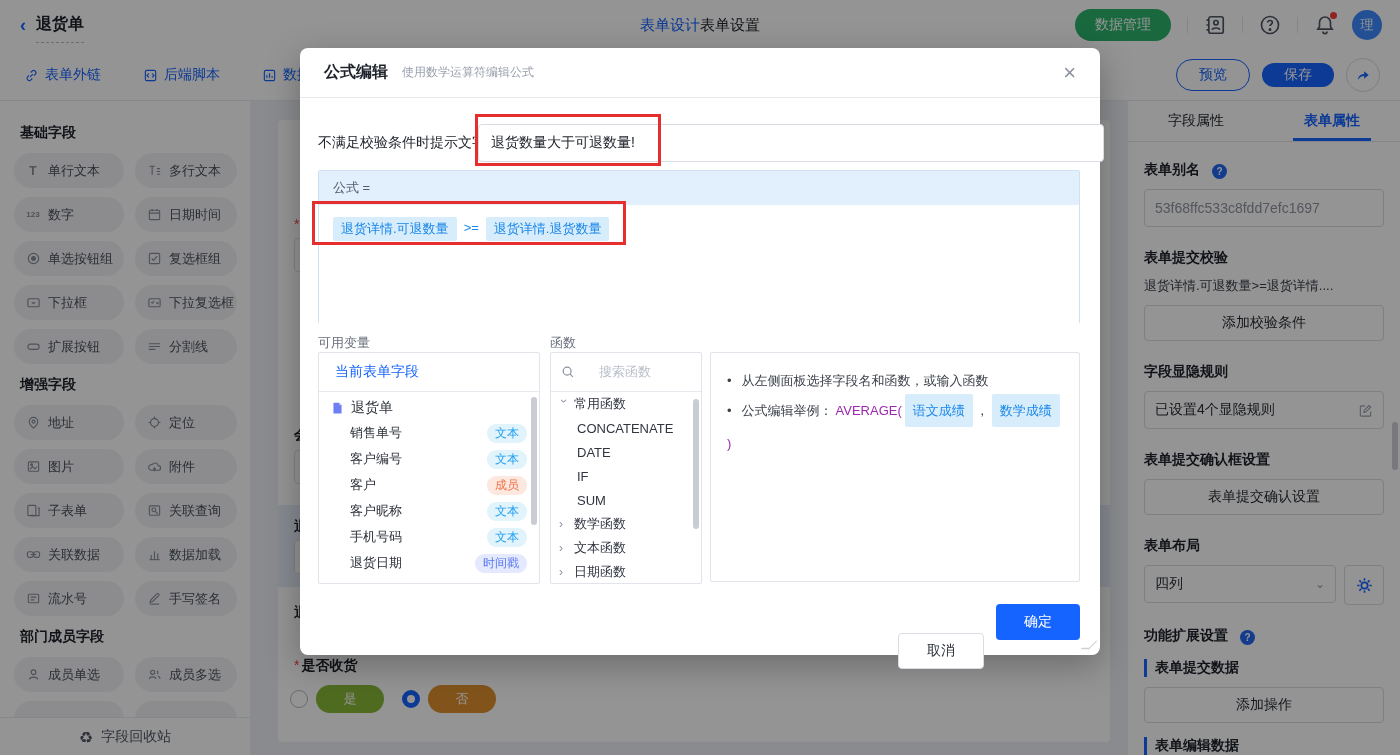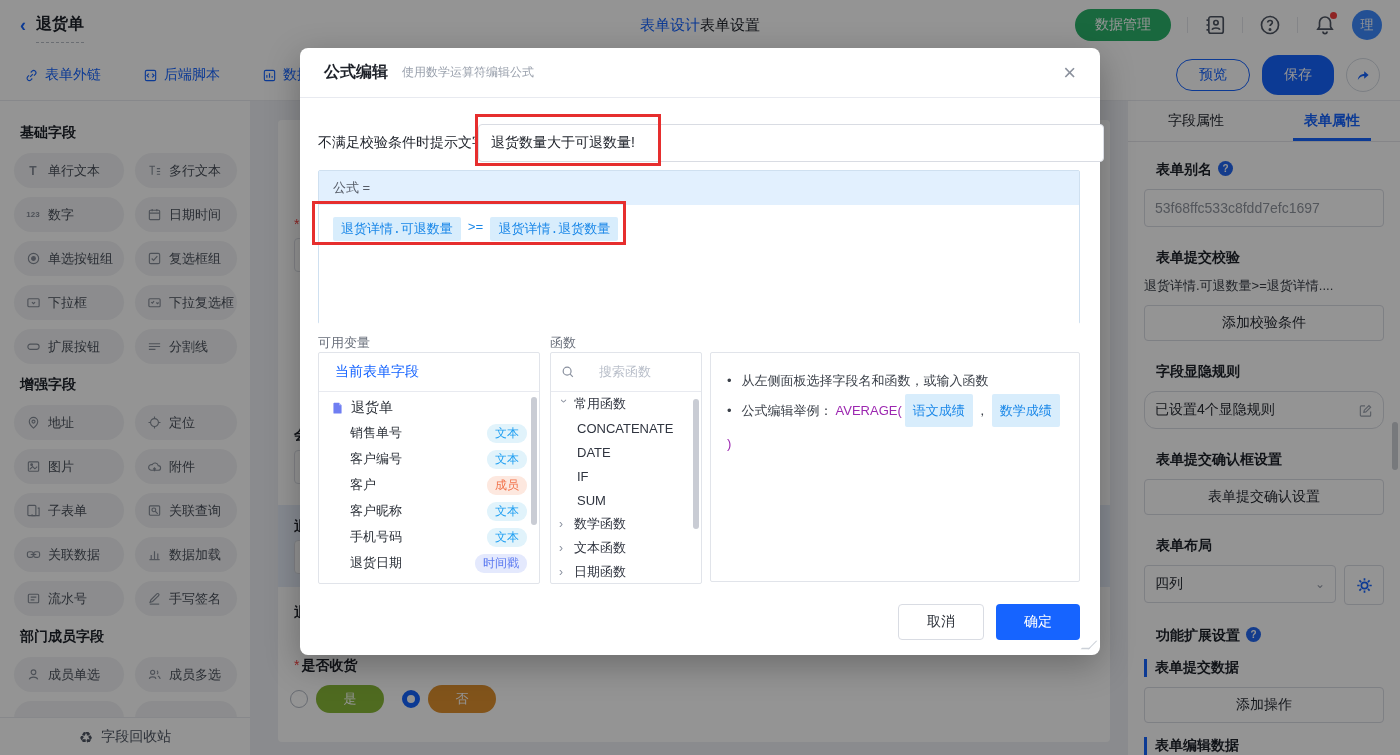--- a/index.html
+++ b/index.html
@@ -21,21 +21,21 @@
   .vsep{width:1px;height:16px;background:#e3e5ea;}
   .nav-ic{width:22px;height:22px;color:#4e5562;position:relative;cursor:pointer;}
   .dot{position:absolute;right:-1px;top:-2px;width:7px;height:7px;border-radius:50%;background:#f53f3f;}
   .avatar{width:30px;height:30px;border-radius:50%;background:#3d8bff;color:#fff;display:flex;align-items:center;justify-content:center;font-size:13px;cursor:pointer;}
   
   .toolbar{left:0;top:50px;width:1400px;height:50px;background:#fff;border-bottom:1px solid #e8eaef;z-index:10;}
   .tb-links{left:24px;top:0;height:50px;display:flex;align-items:center;gap:42px;}
   .tb-link{display:flex;align-items:center;gap:6px;color:#1664ff;font-size:14px;cursor:pointer;white-space:nowrap;}
   .tb-right{right:20px;top:0;height:50px;display:flex;align-items:center;gap:12px;}
   .btn-outline{height:32px;padding:0 22px;border-radius:16px;border:1px solid #1664ff;background:#fff;color:#1664ff;font-size:14px;cursor:pointer;}
-  .btn-primary{height:40px;padding:0 22px;border-radius:16px;border:none;background:#1664ff;color:#fff;font-size:14px;cursor:pointer;}
+  .btn-primary{height:24px;padding:0 22px;border-radius:16px;border:none;background:#1664ff;color:#fff;font-size:14px;cursor:pointer;}
   .share-btn{width:32px;height:32px;border-radius:50%;border:1px solid #d6dbe3;background:#fff;display:flex;align-items:center;justify-content:center;cursor:pointer;}
   
   .sidebar{left:0;top:100px;width:250px;height:655px;background:#fff;overflow:hidden;z-index:5;}
   .sb-inner{padding:12px 12px 0 14px;}
   .sb-title{font-size:14px;font-weight:bold;color:#1d2129;margin:12px 0 11px 6px;}
   .sb-grid{display:grid;grid-template-columns:110px 102px;column-gap:11px;row-gap:9px;}
   .pal{height:35px;border-radius:18px;background:#f1f2f4;display:flex;align-items:center;padding:0 0 0 11px;gap:7px;
        font-size:13px;color:#494f5a;cursor:pointer;white-space:nowrap;}
   .pal .ic{width:16px;height:16px;color:#868c98;flex:none;display:flex;align-items:center;justify-content:center;font-size:11px;}
   .recycle-bar{left:0;top:717px;width:250px;height:38px;background:#fff;border-top:1px solid #e8eaef;
@@ -51,46 +51,46 @@
   .radio.on{border:5px solid #1664ff;width:8px;height:8px;}
   .opt{display:flex;align-items:center;gap:8px;}
   .opt-pill{height:28px;min-width:44px;padding:0 12px;border-radius:14px;color:#fff;font-size:13px;display:flex;align-items:center;justify-content:center;}
   
   .rightbar{left:1128px;top:100px;width:272px;height:655px;background:#fff;overflow:hidden;z-index:5;}
   .rb-tabs{display:flex;height:41px;border-bottom:1px solid #e5e6eb;}
   .rb-tab{flex:1;display:flex;align-items:center;justify-content:center;font-size:14px;color:#1d2129;cursor:pointer;position:relative;}
   .rb-tab.active{color:#1664ff;font-weight:bold;}
   .rb-tab.active::after{content:"";position:absolute;bottom:0;left:50%;transform:translateX(-50%);width:78px;height:3px;background:#1664ff;}
   .rb-body{padding:6px 16px 0 16px;}
-  .rb-h{font-size:14px;font-weight:bold;margin:15px 0 10px 12px;display:flex;align-items:flex-start;gap:6px;}
+  .rb-h{font-size:14px;font-weight:bold;margin:15px 0 10px 0;display:flex;align-items:flex-end;gap:12px;}
   .qmark{width:15px;height:15px;border-radius:50%;background:#2468f2;color:#fff;font-size:10px;display:flex;align-items:center;justify-content:center;font-weight:bold;}
   .rb-input{height:36px;border:1px solid #d9dce3;border-radius:4px;display:flex;align-items:center;padding:0 10px;font-size:14px;color:#8f949e;background:#fff;}
   .rb-val{font-size:13px;color:#3a3f48;margin:4px 0 10px 0;}
   .rb-btn{height:36px;border:1px solid #d9dce3;border-radius:4px;background:#fff;width:100%;font-size:14px;color:#272b33;cursor:pointer;}
-  .rb-box{height:36px;border:1px solid #d9dce3;border-radius:12px;display:flex;align-items:center;justify-content:space-between;padding:0 10px;font-size:14px;color:#272b33;cursor:pointer;background:#fff;}
+  .rb-box{height:36px;border:1px solid #d9dce3;border-radius:4px;display:flex;align-items:center;justify-content:space-between;padding:0 10px;font-size:14px;color:#272b33;cursor:pointer;background:#fff;}
   .rb-row{display:flex;gap:8px;}
   .rb-select{flex:1;height:36px;border:1px solid #d9dce3;border-radius:4px;display:flex;align-items:center;justify-content:space-between;padding:0 10px;font-size:14px;color:#272b33;cursor:pointer;background:#fff;}
   .gear-btn{width:38px;height:38px;border:1px solid #d9dce3;border-radius:4px;background:#fff;display:flex;align-items:center;justify-content:center;cursor:pointer;}
   .sub-h{font-size:14px;font-weight:bold;border-left:3px solid #1664ff;padding-left:8px;margin:14px 0 10px 0;}
   .rb-scroll{position:absolute;right:2px;top:322px;width:6px;height:48px;border-radius:3px;background:#cdd0d6;}
   .chev{color:#9aa1ad;font-size:12px;}
   
   .overlay{left:0;top:0;width:1400px;height:755px;background:rgba(0,0,0,0.42);z-index:40;}
   .modal{left:300px;top:48px;width:800px;height:607px;background:#fff;border-radius:8px;z-index:60;
          box-shadow:0 10px 34px rgba(0,0,0,.28);}
   .m-head{height:49px;border-bottom:1px solid #e8eaf0;display:flex;align-items:center;padding:0 24px;}
   .m-title{font-size:16px;font-weight:bold;}
   .m-sub{font-size:12px;color:#9aa1ad;margin-left:14px;}
   .m-close{margin-left:auto;font-size:22px;color:#8b919d;cursor:pointer;line-height:1;}
   .m-label{left:18px;top:86px;font-size:14px;color:#20242c;}
   .m-input{left:178px;top:76px;width:600px;height:36px;border:1px solid #d9dce3;border-radius:4px;
            display:flex;align-items:center;padding:0 12px;font-size:14px;color:#20242c;background:#fff;}
   .formula{left:18px;top:122px;width:760px;height:152px;border:1px solid #cfe0f0;border-radius:2px;}
   .f-head{height:34px;background:#e2f0fe;display:flex;align-items:center;padding:0 14px;font-size:13px;color:#555b66;}
-  .f-body{height:113px;background:#fff;padding:12px 14px;display:flex;align-items:flex-start;gap:7px;flex-wrap:wrap;font-family:Liberation Mono, monospace;}
+  .f-body{height:113px;background:#fff;padding:12px 14px;display:flex;align-items:flex-start;gap:7px;flex-wrap:wrap;}
   .chip{background:#d8edfc;color:#1987e8;font-size:13px;padding:3px 8px;border-radius:2px;cursor:pointer;white-space:nowrap;}
   .op{color:#1987e8;font-size:13px;padding-top:3px;}
   .p-label{top:286px;font-size:13px;color:#696f7b;}
   .panel{border:1px solid #e1e4ea;border-radius:2px;background:#fff;top:304px;height:230px;overflow:hidden;}
   .vp{left:18px;width:220px;}
   .vp-head{height:38px;border-bottom:1px solid #e8eaf0;display:flex;align-items:center;padding:0 16px;color:#1664ff;font-size:14px;cursor:pointer;}
   .tree-root{display:flex;align-items:center;gap:7px;padding:7px 0 3px 12px;font-size:14px;color:#2b3038;}
   .var-row{display:flex;align-items:center;height:26px;padding:0 12px 0 31px;cursor:pointer;}
   .var-name{font-size:13px;color:#2b3038;flex:1;}
   .tag{font-size:12px;padding:1px 8px;border-radius:9px;}
@@ -100,21 +100,21 @@
   .fn-row{height:24px;display:flex;align-items:center;gap:5px;padding-left:8px;font-size:13px;color:#303540;cursor:pointer;}
   .fn-item{padding-left:26px;}
   .caret{color:#8a919f;font-size:12px;display:inline-block;width:10px;}
   .caret.open{transform:rotate(90deg);}
   .hp{left:410px;width:370px;padding:14px 16px;box-sizing:border-box;}
   .hp-line{font-size:13px;color:#3b4049;line-height:27px;display:flex;align-items:center;flex-wrap:wrap;gap:3px;}
   .bullet{margin-right:7px;color:#3b4049;}
   .fn-purple{color:#9c27b0;}
   .scroll-thumb{position:absolute;right:2px;width:6px;border-radius:3px;background:#c9ccd4;}
   .m-footer{position:absolute;right:20px;top:556px;display:flex;gap:12px;}
-  .btn-cancel{width:86px;height:36px;border:1px solid #d9dce3;border-radius:4px;background:#fff;font-size:14px;color:#2b3038;cursor:pointer;}
+  .btn-cancel{width:86px;height:36px;border:1px solid #d9dce3;border-radius:4px;background:#fff;font-size:14px;color:#2b3038;cursor:pointer;margin-top:29px;}
   .btn-ok{width:84px;height:36px;border:none;border-radius:4px;background:#1664ff;font-size:14px;color:#fff;cursor:pointer;}
   .resize{position:absolute;right:5px;bottom:4px;width:10px;height:10px;border-right:2px solid #c0c6cf;border-bottom:2px solid #c0c6cf;transform:skew(-45deg) scale(.7);opacity:.8;}
   .annotation{border:3px solid #e62e2e;z-index:80;pointer-events:none;}
 </style>
 </head>
 <body>
 
 <div class="abs nav">
   <div class="abs nav-left">
     <span class="back">‹</span>

